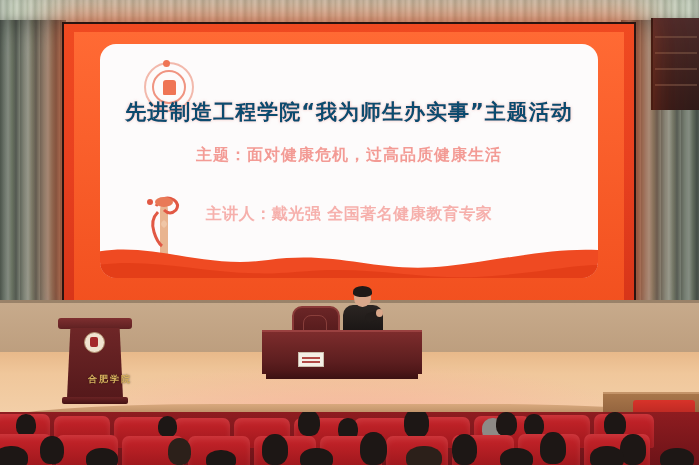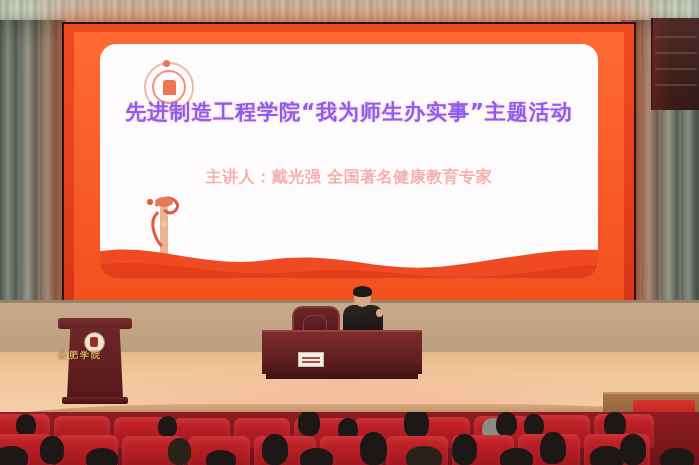--- a/index.html
+++ b/index.html
@@ -75,21 +75,21 @@
   .emblem-core{width:13px;height:15px;background:#ee6a47;border-radius:3px 3px 1px 1px;}
   .emblem-core:after{content:"";position:absolute;width:7px;height:7px;border-radius:50%;
     background:#ee6a47;margin-top:-20px;}
 
   
   .deco{position:absolute;left:30px;bottom:10px;width:70px;height:92px;opacity:.95;}
 
   
   .slide-text{position:absolute;left:0;right:0;top:52px;text-align:center;
     font-family:"DejaVu Sans","Liberation Sans",sans-serif;}
-  .t-main{font-size:21px;font-weight:700;color:#8b5cf6;letter-spacing:1px;line-height:1.55;
+  .t-main{font-size:21px;font-weight:700;color:#0c4a6e;letter-spacing:1px;line-height:1.55;
           text-shadow:0 0 3px rgba(240,120,110,.5);}
   .t-sub{margin-top:16px;font-size:16px;font-weight:700;color:#f39b95;letter-spacing:1px;}
   .t-speaker{margin-top:38px;font-size:16px;font-weight:700;color:#f6b0ac;letter-spacing:.5px;}
   .t-date{margin-top:7px;font-size:9px;font-weight:700;color:#f7bcb8;letter-spacing:.3px;}
 
   
   .backwall-lower{position:absolute;left:0;top:300px;width:699px;height:62px;
     background:linear-gradient(180deg,#c8ab8c 0%,#bb9c7c 100%);}
   .wall-seam{position:absolute;left:0;top:300px;width:699px;height:3px;background:#6b5a45;opacity:.5;}
   .stage{position:absolute;left:0;top:352px;width:699px;height:62px;
@@ -106,21 +106,21 @@
     background:linear-gradient(180deg,#7e2f30,#5e2021);border-radius:3px;}
   .podium-body{position:absolute;left:9px;top:10px;width:56px;height:70px;
     background:linear-gradient(180deg,#6e2627 0%,#55191b 100%);
     clip-path:polygon(6% 0,94% 0,100% 100%,0 100%);}
   .podium-base{position:absolute;left:4px;top:79px;width:66px;height:7px;
     background:linear-gradient(180deg,#6a2324,#451314);border-radius:2px;}
   .podium-seal{position:absolute;left:26px;top:14px;width:19px;height:19px;border-radius:50%;
     background:#f0e3d0;border:1px solid #b08f6e;}
   .podium-seal:after{content:"";position:absolute;left:5px;top:4px;width:8px;height:10px;
     background:#a3282a;border-radius:2px;}
-  .podium-text{position:absolute;left:0;top:31px;width:74px;text-align:left;
+  .podium-text{position:absolute;left:0;top:55px;width:74px;text-align:right;
     font-size:9px;font-weight:700;color:#d8b25e;letter-spacing:2px;
     font-family:Liberation Serif, serif;
     text-shadow:0 0 2px rgba(0,0,0,.6);}
 
   
   .table{position:absolute;left:262px;top:330px;width:160px;height:42px;
     background:linear-gradient(180deg,#7d2c2c 0%,#5d1e1f 70%,#4a1617 100%);
     border-top:2px solid #9a4140;}
   .table-skirt{position:absolute;left:266px;top:369px;width:152px;height:10px;
     background:linear-gradient(180deg,#53191a,#3b1112);}
@@ -193,20 +193,21 @@
           <path d="M34 44 q6 4 0 8 q-6 -4 0 -8" fill="#f0c3a2"></path>
         </svg>
 
         <svg class="wave" viewBox="0 0 600 54" preserveAspectRatio="none">
           <path d="M0,26 C70,6 130,40 210,30 C290,20 330,44 410,36 C480,29 540,14 600,22 L600,54 L0,54 Z" fill="#ef4a22"></path>
           <path d="M0,38 C80,22 150,50 240,42 C330,34 380,52 460,46 C530,41 560,32 600,36 L600,54 L0,54 Z" fill="#e23c16" opacity=".85"></path>
         </svg>
 
         <div class="slide-text">
           <div class="t-main">先进制造工程学院“我为师生办实事”主题活动</div>
+          <div class="t-sub">主题：面对健康危机，过高品质健康生活</div>
           <div class="t-speaker">主讲人：戴光强  全国著名健康教育专家</div>
         </div>
 
       </div>
     </div>
   </div>
 
   <div class="backwall-lower"></div>
   <div class="wall-seam"></div>
   <div class="stage"></div>

